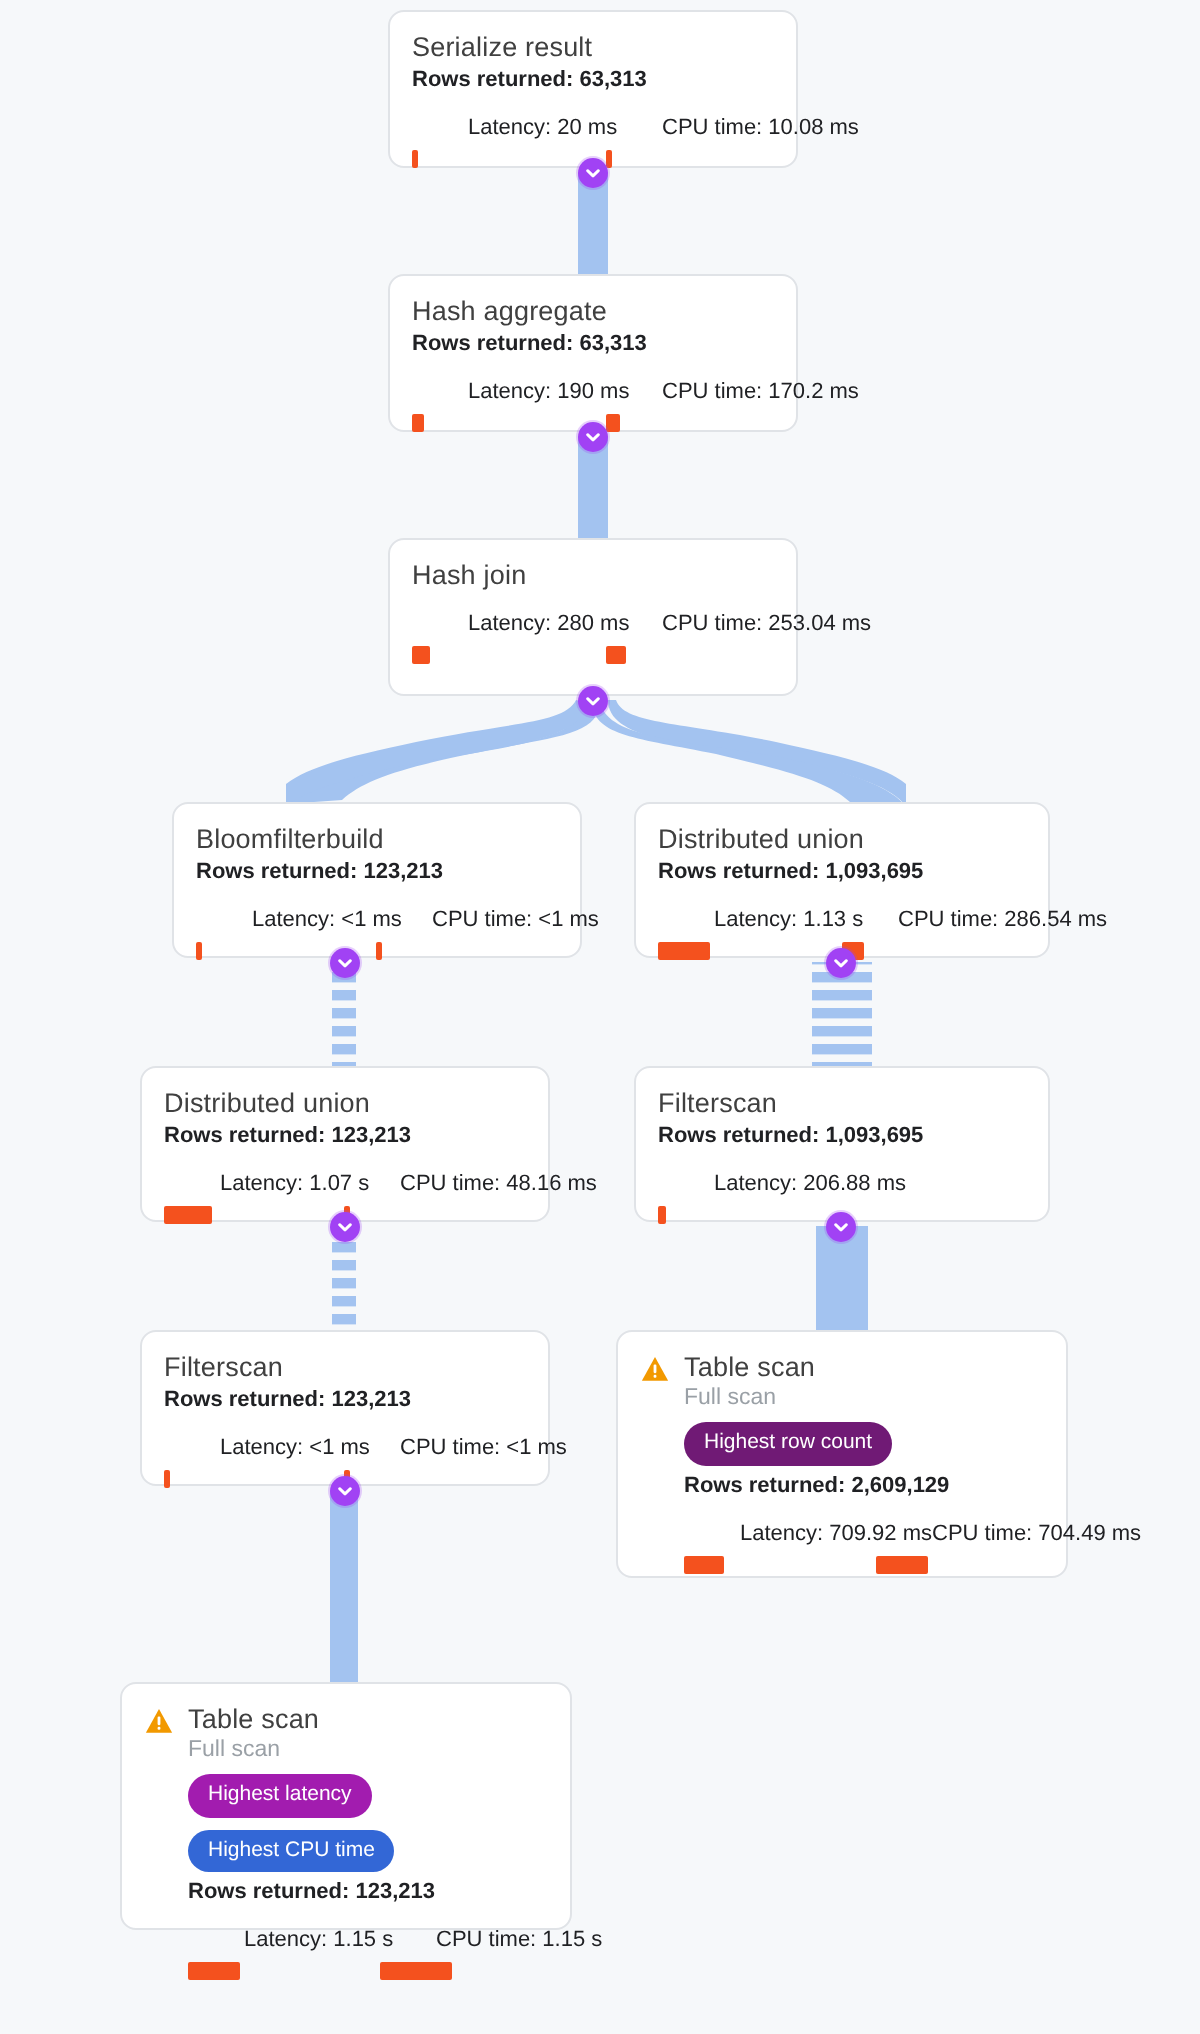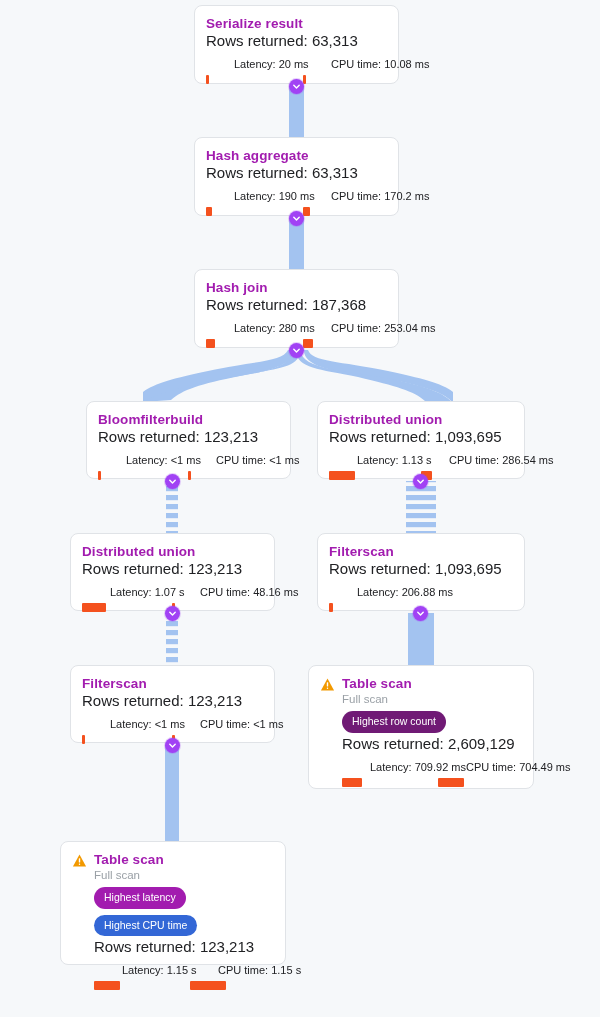--- a/index.html
+++ b/index.html
@@ -18,34 +18,34 @@
     background:#ffffff;
     border:1px solid #e0e3e7;
     border-radius:8px;
     box-sizing:border-box;
     padding:9px 11px 10px 11px;
     z-index:5;
   }
   .node-head{display:flex;align-items:flex-start;gap:7px;}
   .warn-icon{flex:0 0 auto;width:15px;height:15px;margin-top:2px;}
   .title{
-    font-size:13.5px;font-weight:bold;color:#a21caf;
+    font-size:13.5px;font-weight:normal;color:#404040;
     line-height:17px;letter-spacing:.1px;
   }
   .sub-on{font-size:11px;color:#5f6368;line-height:14px;margin-top:1px;}
   .sub-on b{color:#202124;font-weight:bold;}
   .sub-scan{font-size:11.5px;color:#9aa0a6;line-height:15px;}
   .badges{display:flex;gap:6px;margin:4px 0 3px 0;flex-wrap:wrap;}
   .badge{
     background:#3367d6;color:#ffffff;
     font-size:10.5px;line-height:1;
     padding:5px 10px 6px 10px;border-radius:999px;
     white-space:nowrap;
   }
-  .rows{font-size:15px;color:#202124;line-height:15px;margin-top:1px;}
+  .rows{font-size:11px;color:#202124;line-height:15px;margin-top:1px;font-weight:bold;}
   .metrics{display:flex;margin-top:9px;}
   .metric{display:flex;flex-direction:column;}
   .metric-label{font-size:11px;color:#202124;line-height:14px;white-space:nowrap;padding-left:28px;}
   .bar{height:9px;background:#f4511e;margin-top:4px;border-radius:1px;}
 
   
   .indent{padding-left:22px;}
 
   .chev{
     position:absolute;width:15px;height:15px;border-radius:50%;
@@ -136,21 +136,20 @@
   <div class="chev" style="left: 289px; top: 211px; background: rgb(161, 66, 244);">
     <svg width="9" height="9" viewBox="0 0 10 10">
         <path d="M2 3.7 L5 6.6 L8 3.7" fill="none" stroke="#ffffff" stroke-width="1.6" stroke-linecap="round" stroke-linejoin="round"></path>
       </svg>
   </div>
 
   <div class="node" style="left:194px;top:269px;width:205px;height:79px;">
     <div class="node-head">
       <div class="title">Hash join</div>
     </div>
-    <div class="rows">Rows returned: 187,368</div>
     <div class="metrics">
       <div class="metric" style="width:97px;">
         <div class="metric-label">Latency: 280 ms</div>
         <div class="bar" style="width: 9px; background: rgb(244, 81, 30);"></div>
       </div>
       <div class="metric">
         <div class="metric-label">CPU time: 253.04 ms</div>
         <div class="bar" style="width: 10px; background: rgb(244, 81, 30);"></div>
       </div>
     </div>

